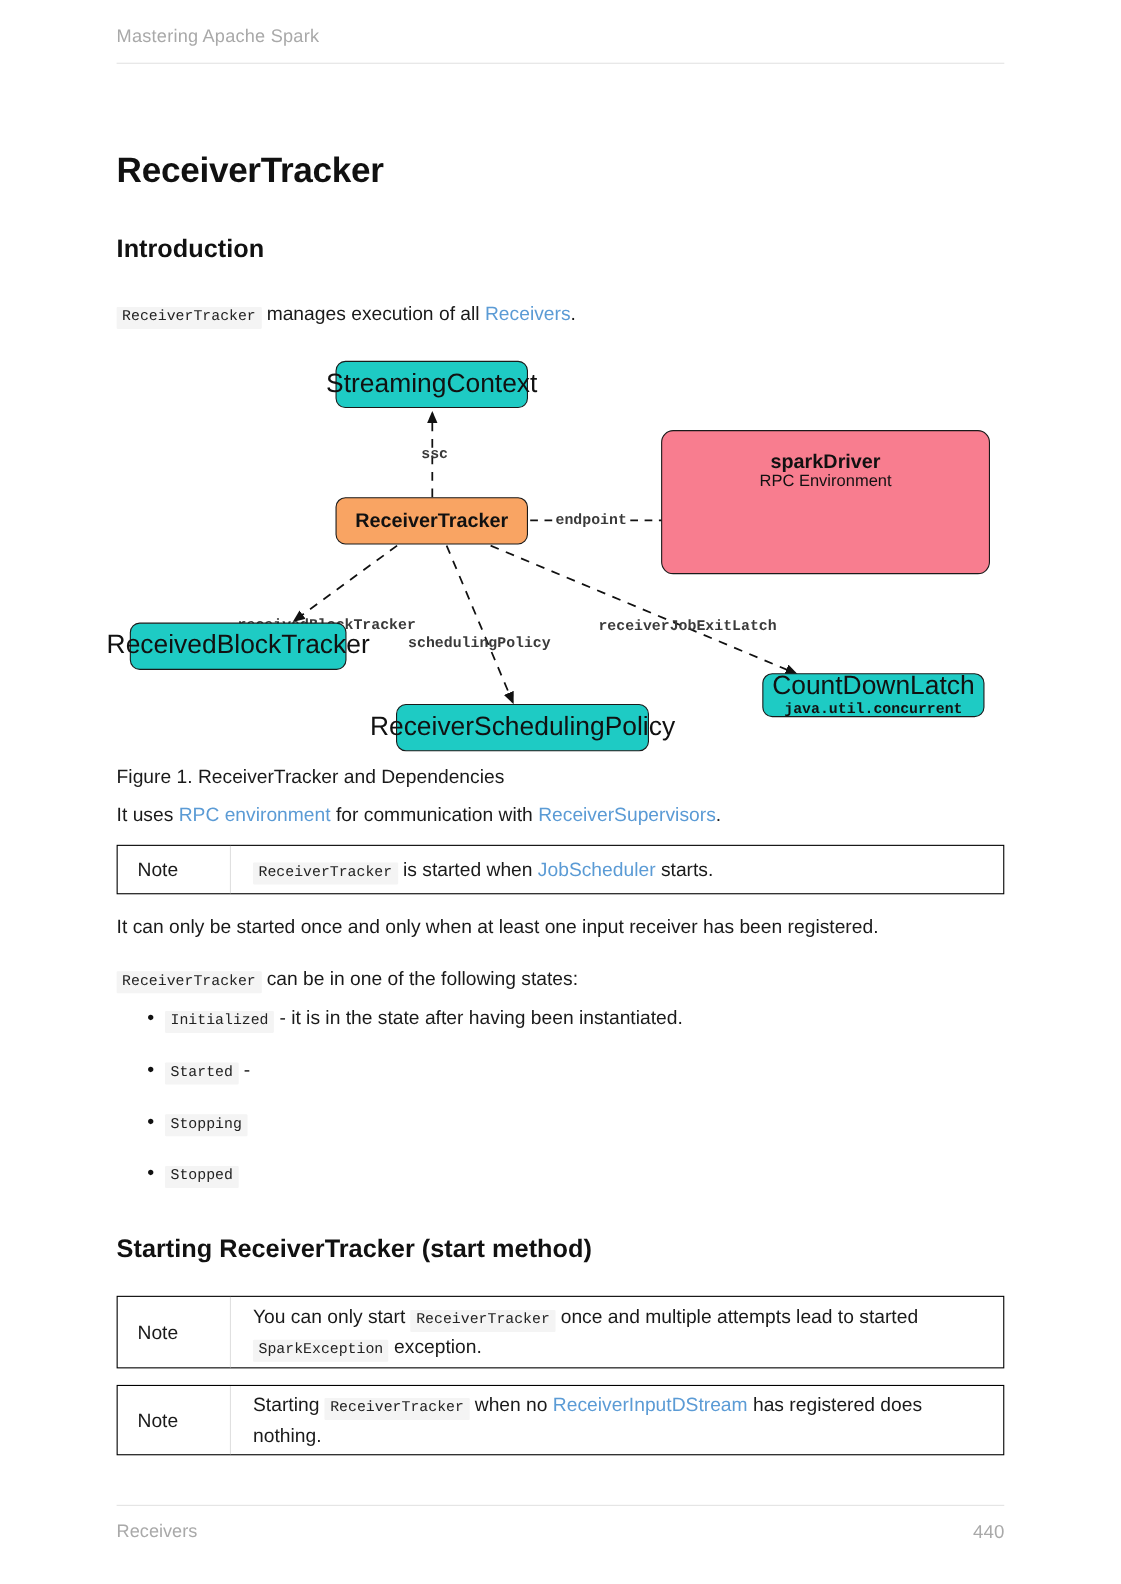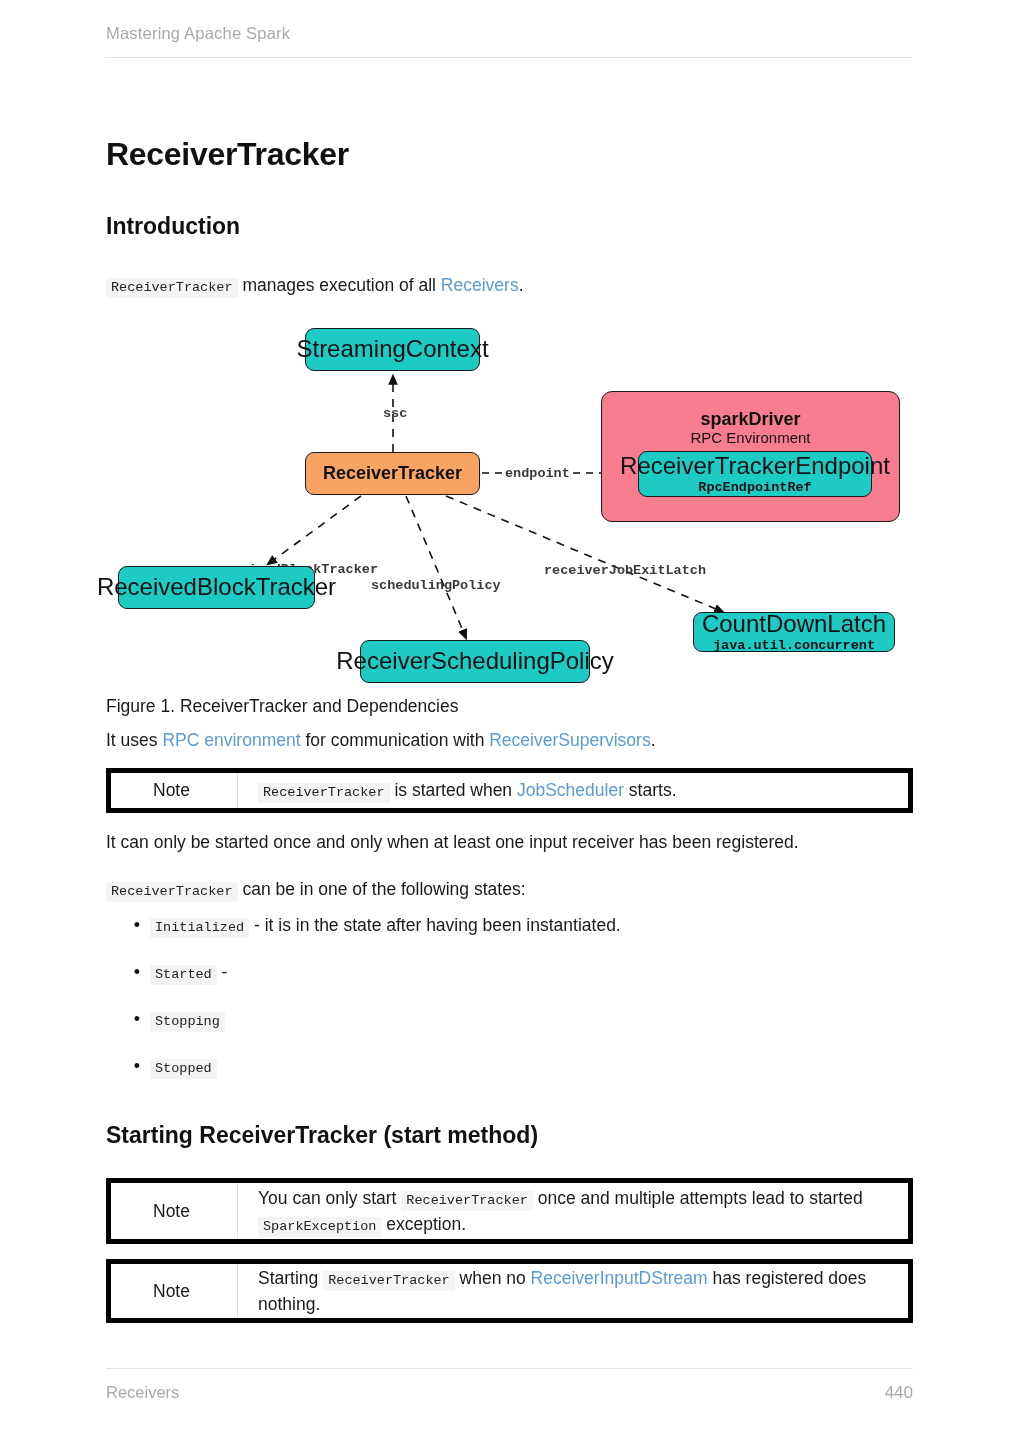--- a/index.html
+++ b/index.html
@@ -201,24 +201,23 @@
     width: 807px;
     font-size: 17.5px;
     color: #1a1a1a;
   }
 
   
   .note-table {
     position: absolute;
     left: 0;
     box-sizing: border-box;
-    border: 5px solid #000000;
+    border: 1px solid #000000;
     display: flex;
     background: #fff;
-    padding-left: 24px;
   }
   .note-label-cell {
     box-sizing: border-box;
     width: 103px;
     flex: 0 0 103px;
     border-right: 1px solid #e0e0e0;
     display: flex;
     align-items: center;
     padding-left: 18px;
     font-size: 17.5px;
@@ -314,24 +313,20 @@
 
       <div class="node node-orange" style="left:199px; top:136px; width:175px; height:43px;">
         <span class="node-label-bold">ReceiverTracker</span>
       </div>
 
       <div class="edge-label" style="left:399px; top:150px;">endpoint</div>
 
       <div class="node node-pink" style="left:495px; top:75px; width:299px; height:131px;">
         <span class="node-label-bold">sparkDriver</span>
         <span class="node-sub-plain">RPC Environment</span>
-        <div class="node node-teal" style="left:36px; top:59px; width:234px; height:46px;">
-          <span class="node-label">ReceiverTrackerEndpoint</span>
-          <span class="node-sub">RpcEndpointRef</span>
-        </div>
       </div>
 
       <div class="edge-label" style="left:110px; top:246px;">receivedBlockTracker</div>
 
       <div class="node node-teal" style="left:12px; top:250px; width:197px; height:43px;">
         <span class="node-label">ReceivedBlockTracker</span>
       </div>
 
       <div class="edge-label" style="left:265px; top:262px;">schedulingPolicy</div>
 

